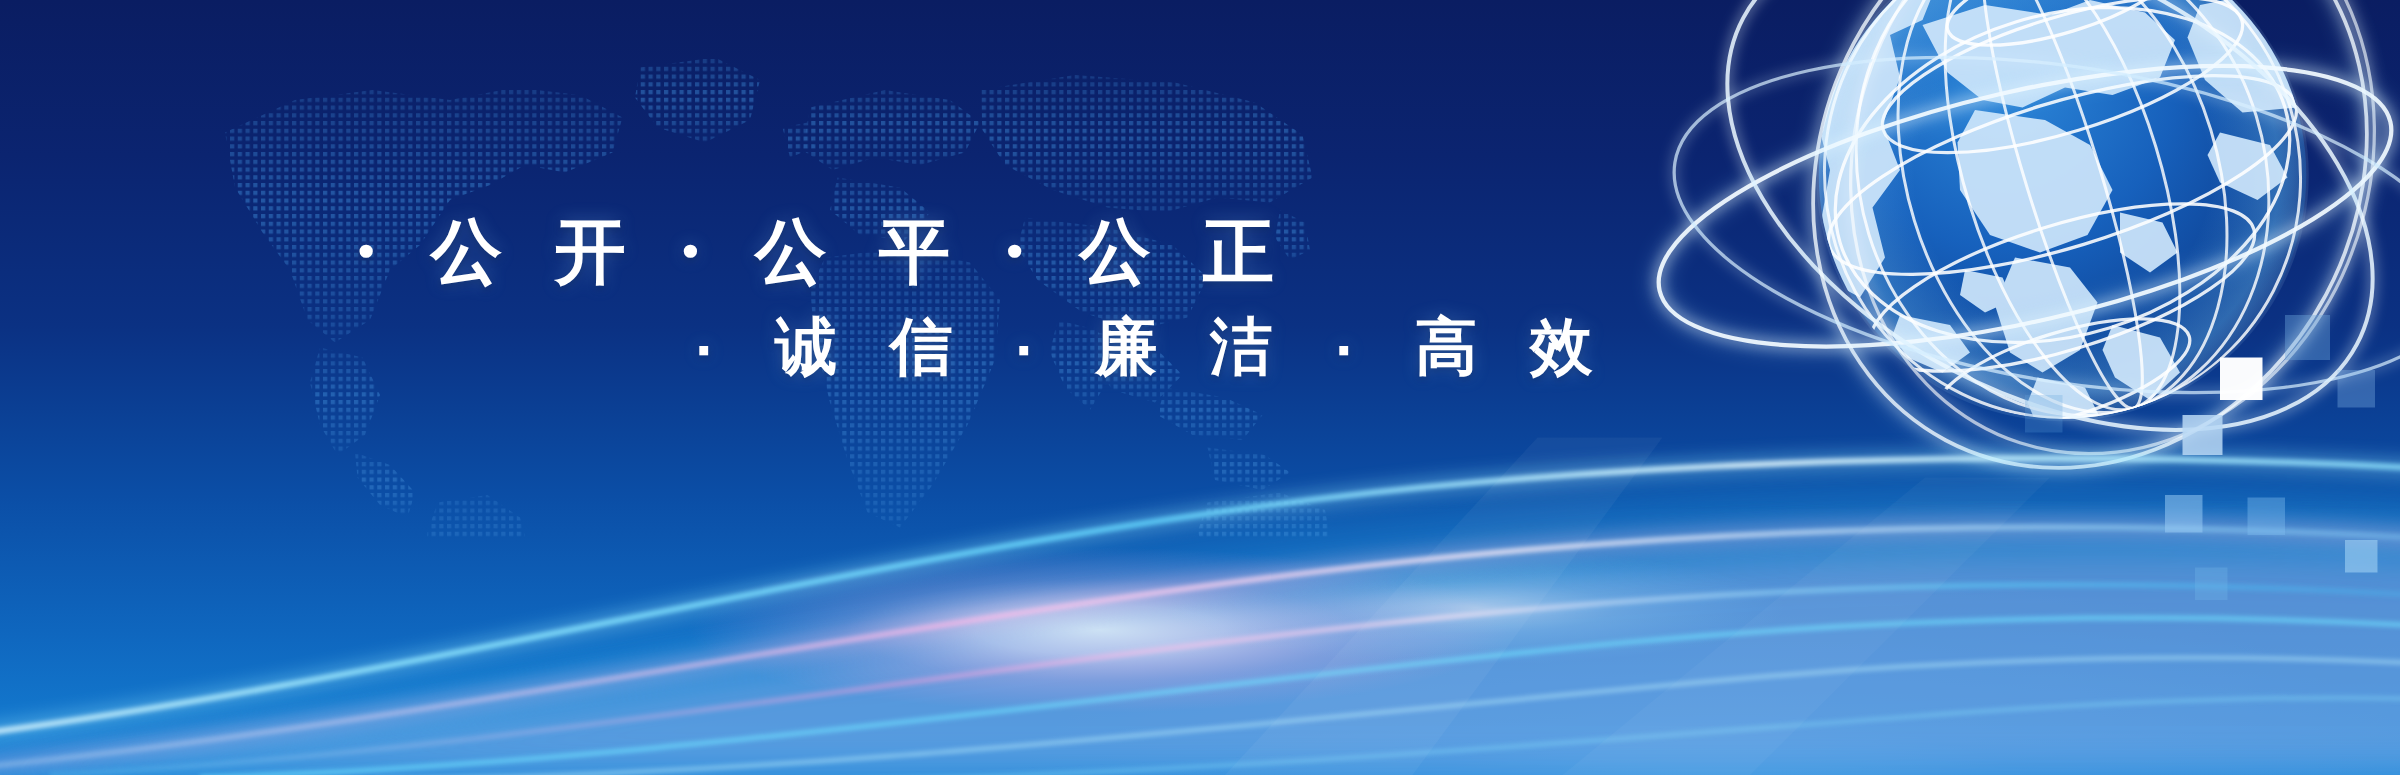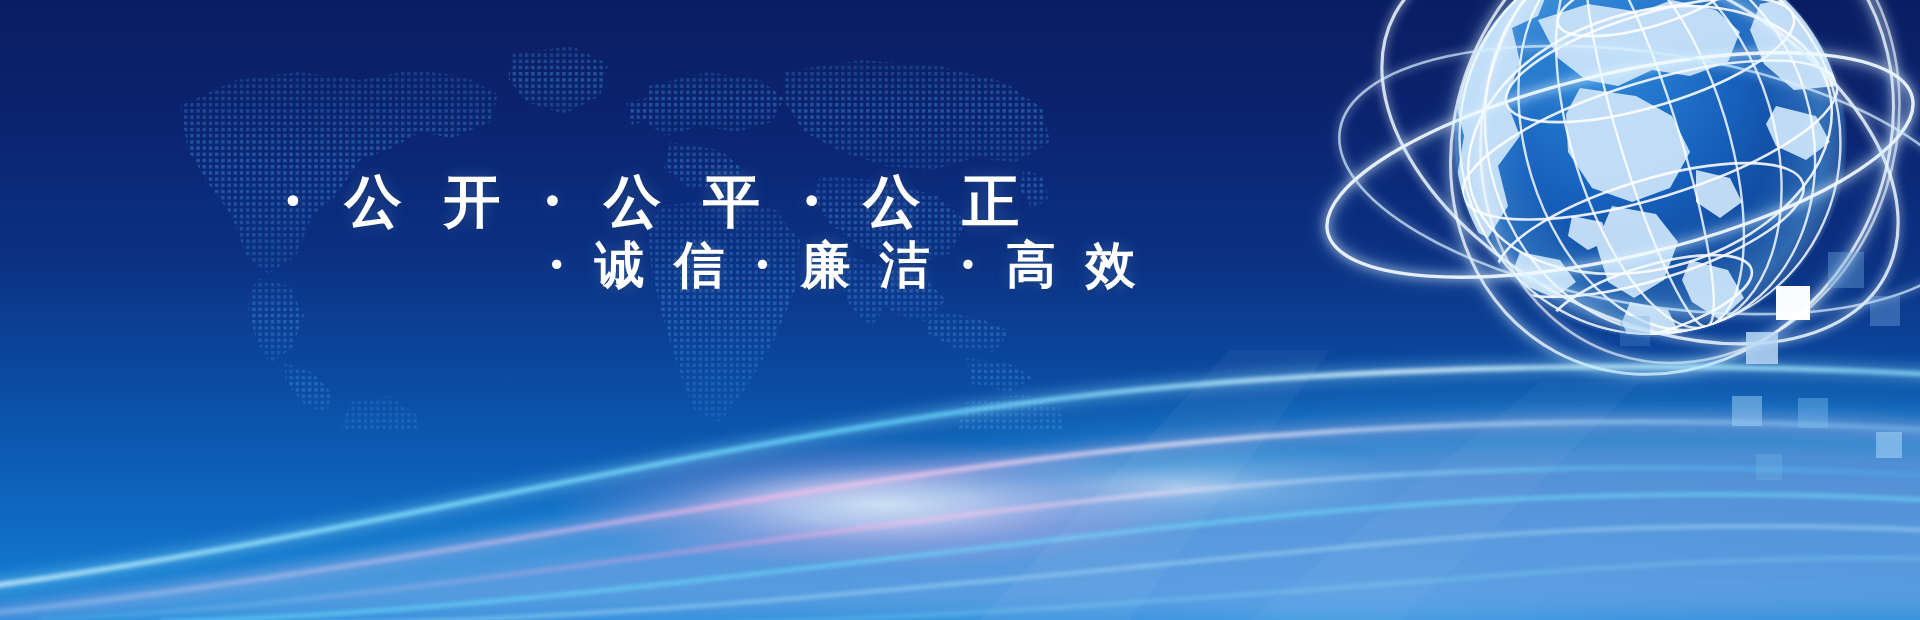--- a/index.html
+++ b/index.html
@@ -39,21 +39,21 @@
   .slogans{
     position:absolute;left:0;top:0;width:1160px;height:400px;
   }
   .slogan{
     position:absolute;color:#ffffff;white-space:nowrap;
     font-family:"DejaVu Serif","Liberation Serif",serif;
     font-weight:700;
     text-shadow:0 0 14px rgba(140,200,255,.30), 0 2px 6px rgba(0,25,70,.45);
   }
   .slogan-1{left:283px;top:140px;font-size:57px;letter-spacing:11px;margin-top:24px;}
-  .slogan-2{left:548px;top:232px;font-size:50px;letter-spacing:6px;}
+  .slogan-2{left:548px;top:244px;font-size:50px;letter-spacing:6px;font-family:Liberation Mono, monospace;}
 </style>
 </head>
 <body>
 
 <div class="banner">
 
   <div class="worldmap">
     <svg viewBox="0 0 1060 420" xmlns="http://www.w3.org/2000/svg">
       <defs>
         <pattern id="dots" width="6.2" height="6.2" patternUnits="userSpaceOnUse">

